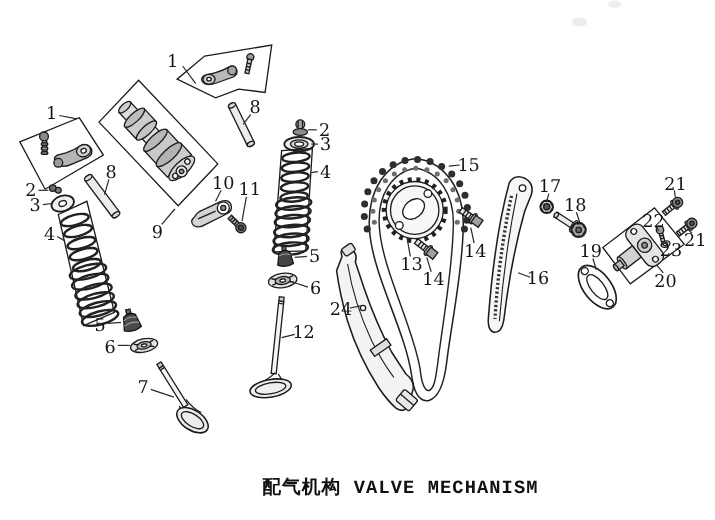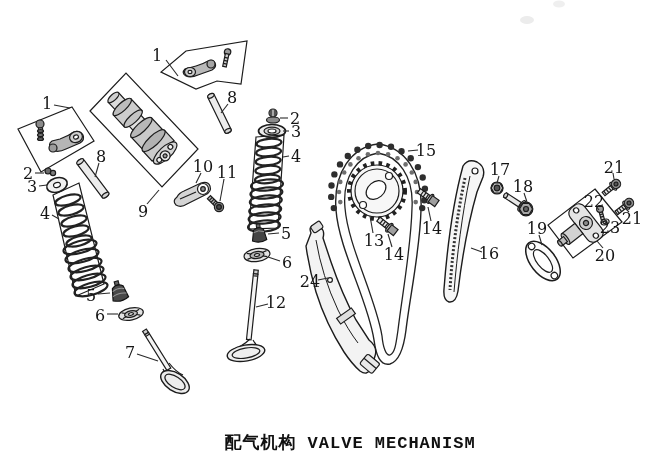--- a/index.html
+++ b/index.html
@@ -1,21 +1,21 @@
 <!DOCTYPE html>
 <html><head>
 <meta charset="utf-8">
 <style>
   html,body{margin:0;padding:0;background:#ffffff;}
   body{width:650px;height:473px;overflow:hidden;position:relative;
        font-family:"DejaVu Serif", serif;}
   .stage{position:absolute;inset:0;background:#ffffff;}
   svg{display:block;}
   .caption{
-    position:absolute;top:431px;left:350px;transform:translateX(-50%);
+    position:absolute;top:431px;left:364px;transform:translateX(-50%);
     white-space:nowrap;font-family:"Liberation Mono","DejaVu Sans Mono",monospace;
     font-weight:bold;font-size:17px;letter-spacing:1px;color:#111;
   }
   text.callout{font-family:"DejaVu Serif",serif;font-size:16px;fill:#151515;}
   line.leader{stroke:#2a2a2a;stroke-width:1.1;}
   .ln{stroke:#1c1c1c;stroke-width:1.2;}
   .coil{stroke:#222;stroke-width:2.2;fill:none;}
 </style>
 </head>
 <body>

